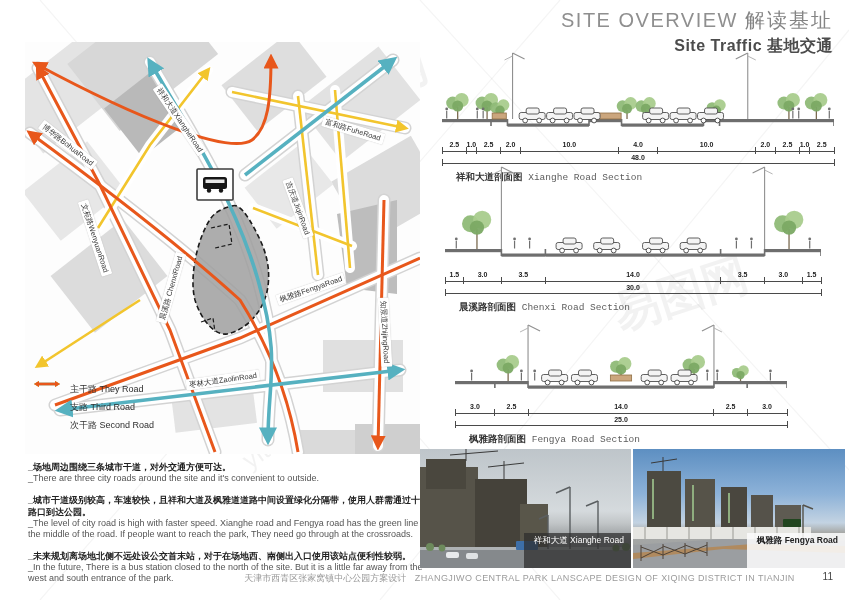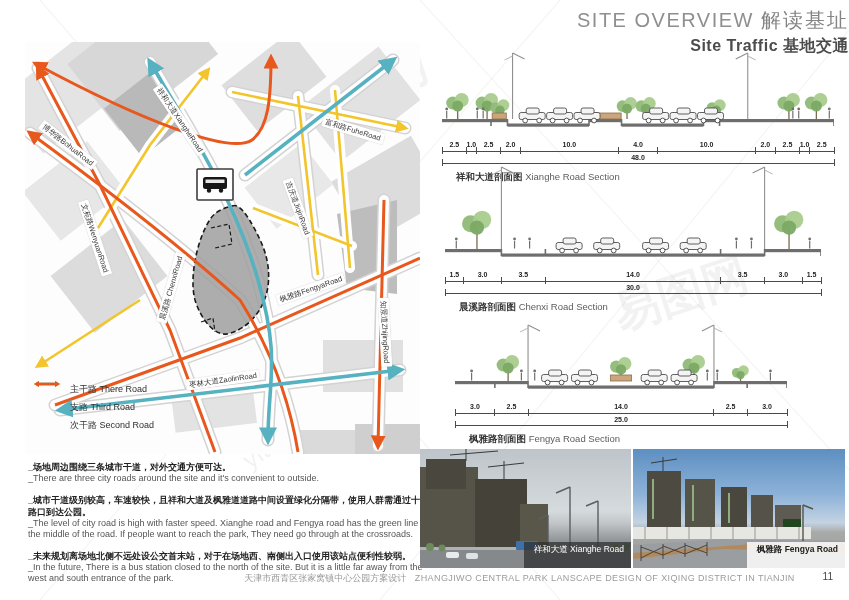--- a/index.html
+++ b/index.html
@@ -1,19 +1,19 @@
 <!DOCTYPE html>
 <html><head>
 <meta charset="utf-8">
 <style>
   html,body{margin:0;padding:0;background:#888;}
   .page{position:relative;width:849px;height:600px;background:#fff;overflow:hidden;
         font-family:"Liberation Sans","DejaVu Sans",sans-serif;}
   
-  .header{position:absolute;top:7px;right:0;text-align:right;z-index:5;}
+  .header{position:absolute;top:7px;right:16px;text-align:right;z-index:5;}
   .title{font-size:20px;color:#8f8f8f;letter-spacing:1.5px;font-weight:400;}
   .title .zh{letter-spacing:2px;color:#848484;}
   .subtitle{font-size:16px;color:#4c4c4c;font-weight:bold;margin-top:2px;letter-spacing:.5px;}
   
   .map{position:absolute;left:25px;top:42px;width:395px;height:412px;background:#fdfdfd;z-index:2;}
   .map svg{position:absolute;left:0;top:0;}
   .road-label{position:absolute;background:#fff;color:#3a3a3a;font-size:7.5px;line-height:11px;
       padding:0 3px;white-space:nowrap;border-radius:1px;box-shadow:0 0 1px rgba(0,0,0,.25);
       transform:translate(-50%,-50%) rotate(var(--r));z-index:4;}
   .legend{position:absolute;left:8px;top:338px;z-index:5;}
@@ -26,32 +26,32 @@
   .sections{position:absolute;left:432px;top:0;width:413px;z-index:2;}
   .section{position:absolute;left:0;}
   .sec1{top:46px;margin-left:10px;width:392px;}
   .sec2{top:160px;margin-left:13px;width:376px;}
   .sec3{top:318px;margin-left:23px;width:332px;}
   .dims{display:flex;position:relative;border-bottom:1px solid #4a4a4a;height:11px;margin-top:2px;}
   .dims::after{content:"";position:absolute;right:-1px;bottom:-3px;width:1px;height:7px;background:#4a4a4a;}
   .dim-seg{position:relative;text-align:center;font-size:7px;font-weight:bold;color:#1d1d1d;line-height:10px;overflow:visible;}
   .dim-seg::before{content:"";position:absolute;left:-0.5px;bottom:-3px;width:1px;height:7px;background:#4a4a4a;}
   .dims.total{height:10px;margin-top:1px;}
-  .sec-caption{margin:7px 0 0 14px;font-size:9.5px;color:#5c5c5c;}
+  .sec-caption{margin:7px 0 0 14px;font-size:9.5px;color:#5c5c5c;font-family:Liberation Mono, monospace;}
   .sec-caption .zh{font-weight:bold;color:#333;}
   
   .notes{position:absolute;left:28px;top:461px;width:402px;z-index:2;}
   .note{margin-bottom:9px;}
   .note .zh{font-size:9px;font-weight:bold;color:#222;line-height:12px;}
   .note .en{font-size:9px;color:#555;line-height:11.5px;}
   
   .photo{position:absolute;top:449px;height:119px;overflow:hidden;z-index:2;}
   .photo1{left:420px;width:211px;background:linear-gradient(180deg,#bec5ca 0%,#d5dadd 52%,#c2c6c8 62%,#8e9294 78%,#7c8082 100%);}
   .photo2{left:633px;width:212px;background:linear-gradient(180deg,#5d8fc2 0%,#8db2d8 38%,#c3d3e2 62%,#a8aaa8 70%,#97999b 100%);}
-  .ph-caption{position:absolute;right:0;bottom:0;font-size:8.5px;padding:2px 7px 12px 10px;white-space:nowrap;}
+  .ph-caption{position:absolute;right:0;bottom:0;font-size:8.5px;padding:2px 7px 21px 10px;white-space:nowrap;}
   .photo1 .ph-caption{background:rgba(45,45,45,.72);color:#fff;}
   .photo2 .ph-caption{background:rgba(250,250,250,.88);color:#222;font-weight:bold;margin-top:32px;}
   
   .footer{position:absolute;left:235px;right:45px;top:572px;text-align:center;font-size:9px;color:#999;z-index:2;}
   .footer .en{letter-spacing:.4px;margin-left:6px;color:#9b9b9b;}
   .pagenum{position:absolute;right:16px;top:571px;font-size:10px;color:#444;z-index:2;}
   
   .wm{position:absolute;z-index:1;pointer-events:none;}
 </style>
 </head>
@@ -195,21 +195,21 @@
 
     <div class="legend">
       <div class="legend-row">
         <span class="sw">
           <svg width="28" height="8">
               <line x1="5" y1="4" x2="23" y2="4" stroke="#56b1c0" stroke-width="2.6"></line>
               <path d="M5,4 L10,1 L10,7 z" fill="#56b1c0" transform="translate(-4,0)"></path>
               <path d="M23,4 L18,1 L18,7 z" fill="#56b1c0" transform="translate(4,0)"></path>
             </svg>
         </span>
-        <span class="lb">主干路 There Road</span>
+        <span class="lb">主干路 They Road</span>
       </div>
       <div class="legend-row">
         <span class="sw">
           <svg width="28" height="8">
               <line x1="5" y1="4" x2="23" y2="4" stroke="#f2c52d" stroke-width="2.2"></line>
               <path d="M5,4 L10,1 L10,7 z" fill="#f2c52d" transform="translate(-4,0)"></path>
               <path d="M23,4 L18,1 L18,7 z" fill="#f2c52d" transform="translate(4,0)"></path>
             </svg>
         </span>
         <span class="lb">支路 Third Road</span>

